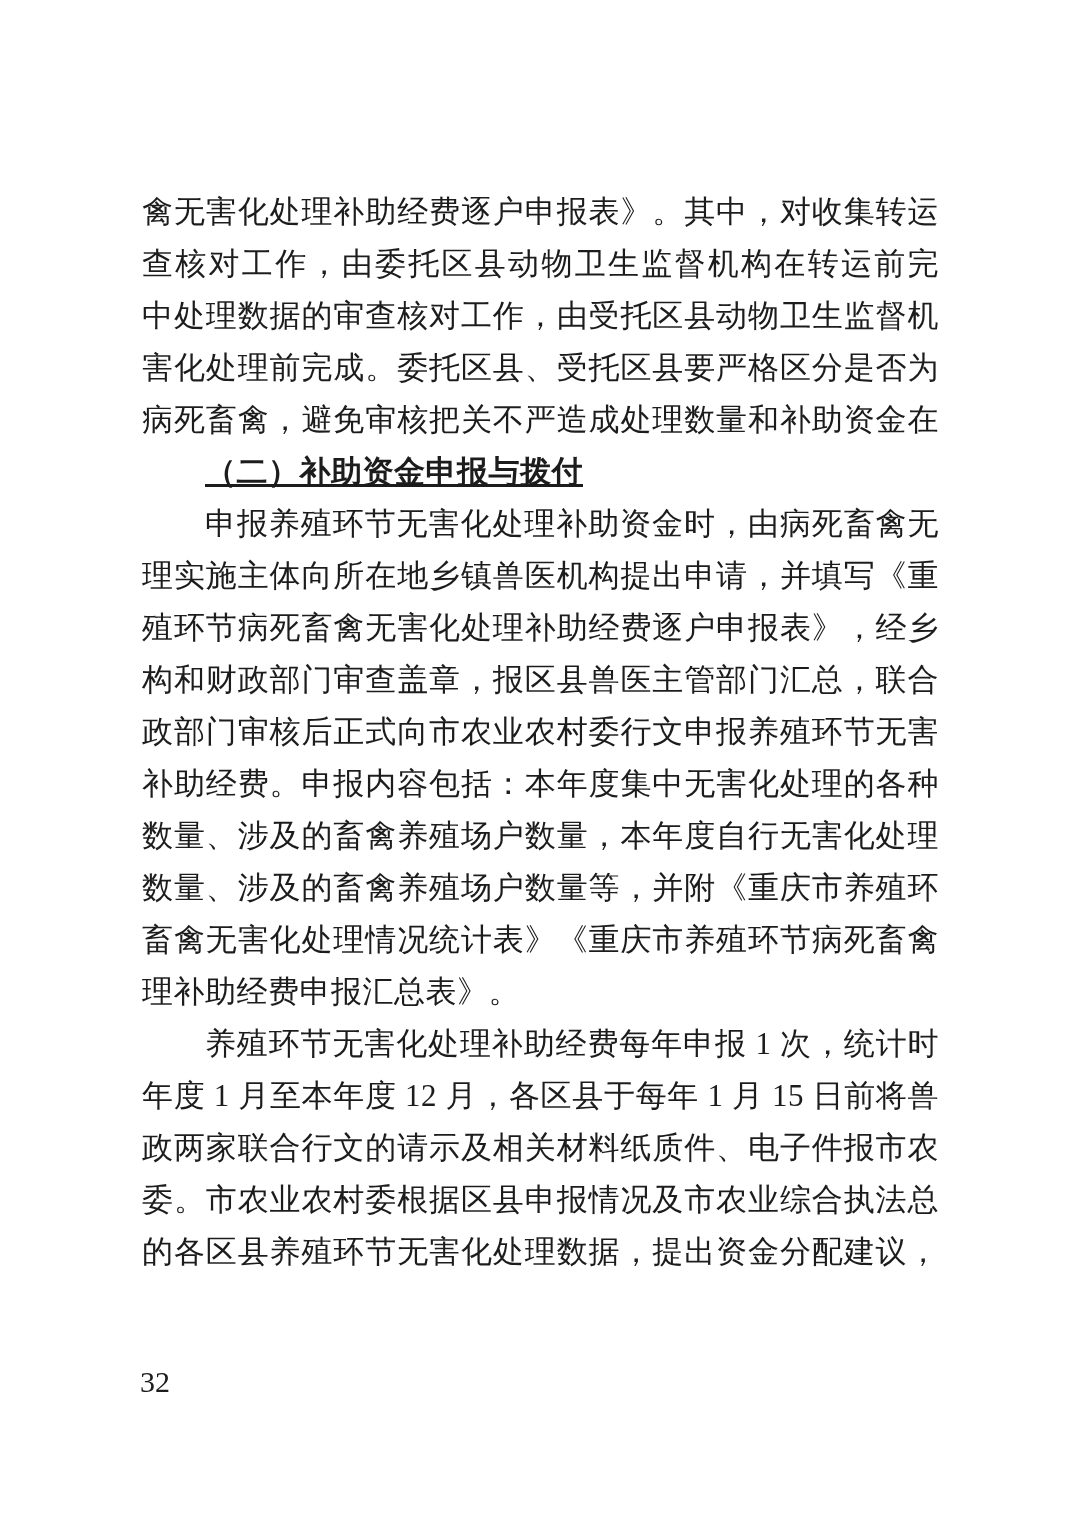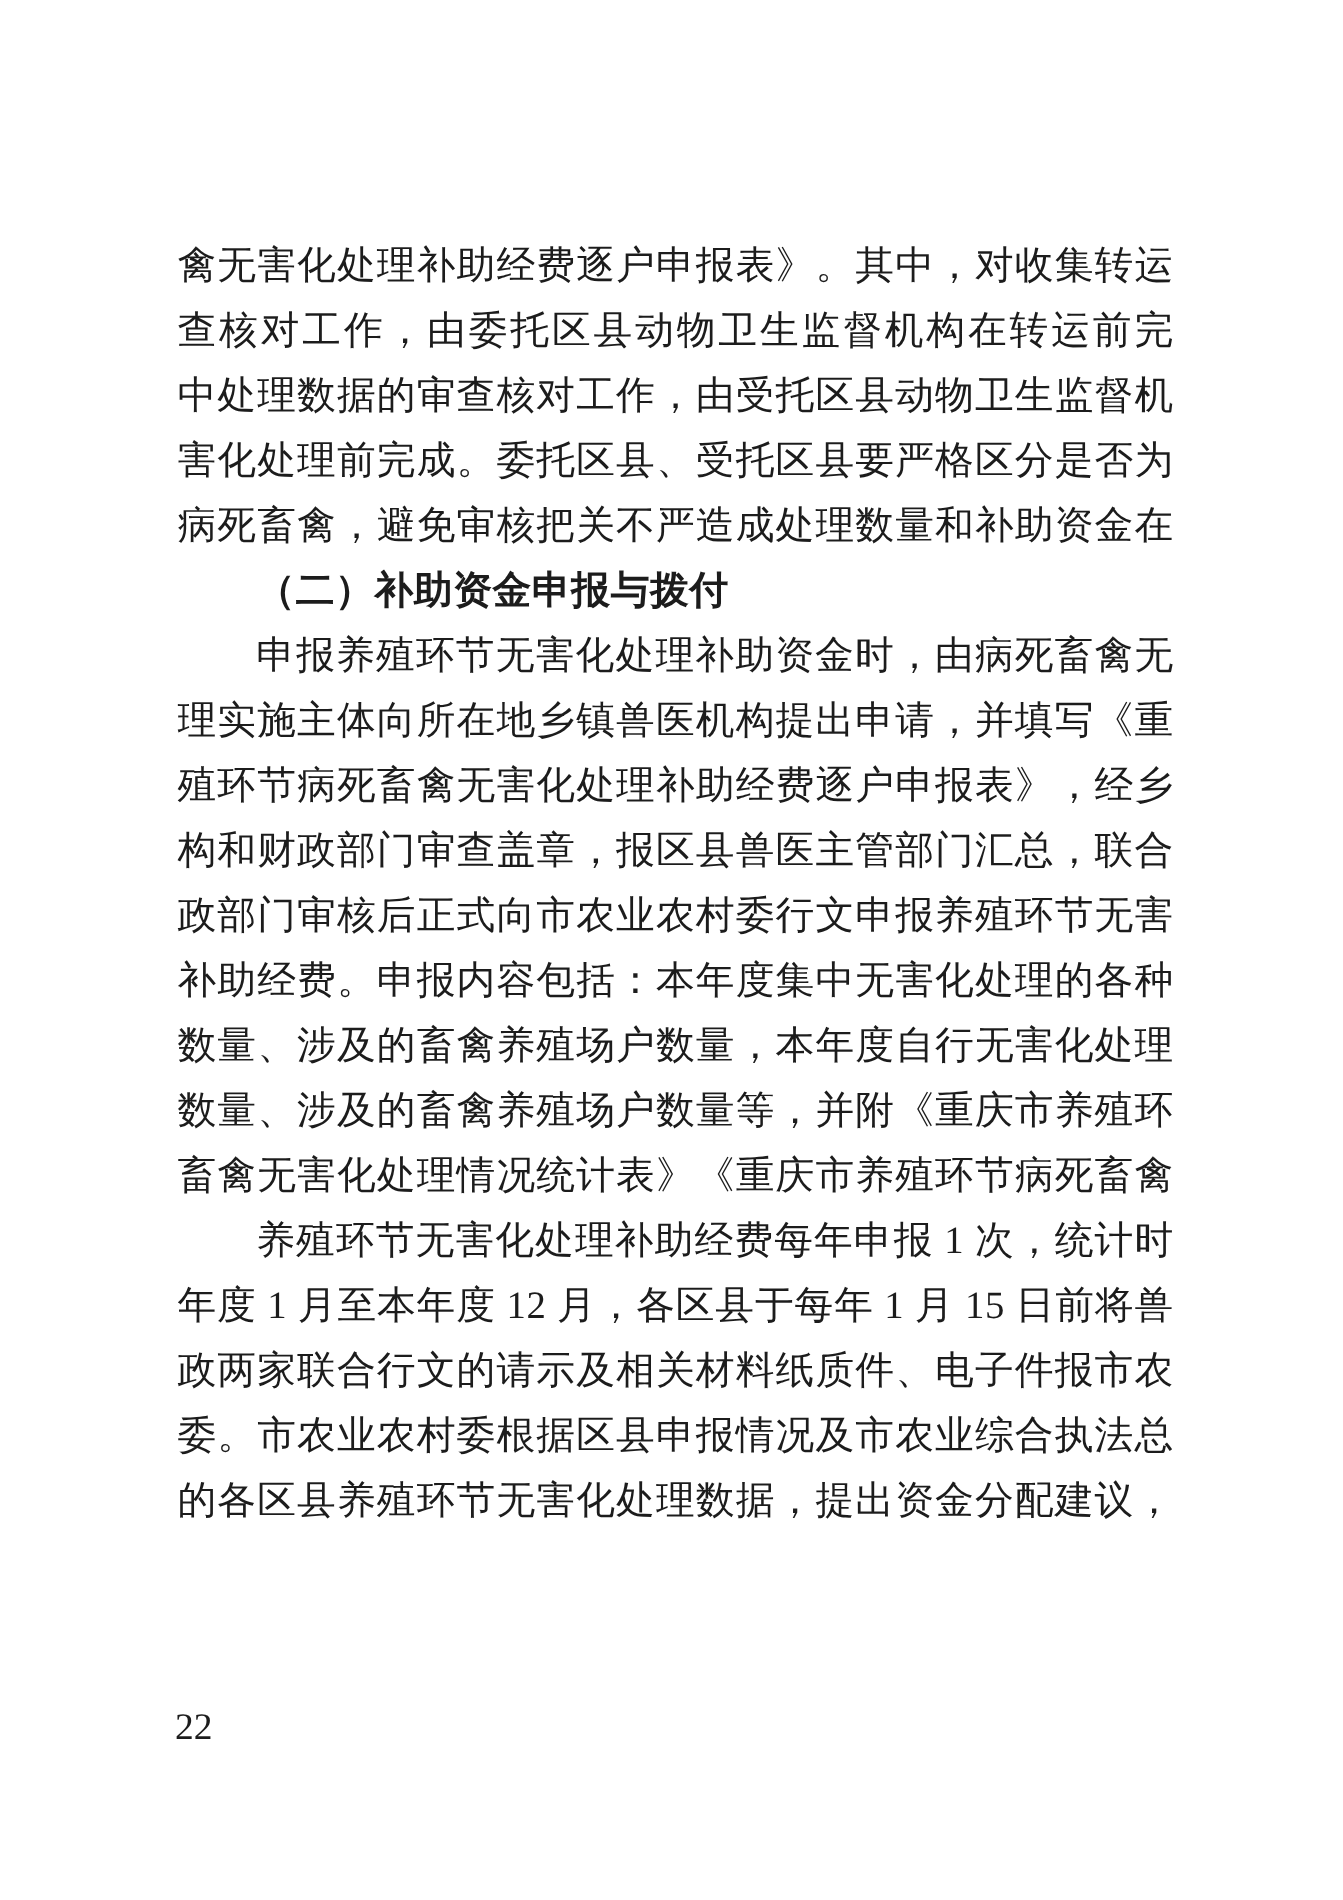--- a/index.html
+++ b/index.html
@@ -39,20 +39,21 @@
     text-align: left;
     text-align-last: left;
   }
   .line.indent {
     padding-left: 63px;
   }
   .line.heading {
     font-weight: bold;
     text-align: center;
     text-align-last: left;
+    text-decoration: underline;
   }
   .page-number {
     position: absolute;
     left: 140px;
     top: 1362px;
     font-size: 30px;
     line-height: 40px;
     color: #1c1c1c;
   }
 </style>
@@ -69,20 +70,21 @@
       <div class="line heading indent">（二）补助资金申报与拨付</div>
       <div class="line fill indent">申报养殖环节无害化处理补助资金时，由病死畜禽无害化处</div>
       <div class="line fill">理实施主体向所在地乡镇兽医机构提出申请，并填写《重庆市养</div>
       <div class="line fill">殖环节病死畜禽无害化处理补助经费逐户申报表》，经乡镇兽医机</div>
       <div class="line fill">构和财政部门审查盖章，报区县兽医主管部门汇总，联合区县财</div>
       <div class="line fill">政部门审核后正式向市农业农村委行文申报养殖环节无害化处理</div>
       <div class="line fill">补助经费。申报内容包括：本年度集中无害化处理的各种动物的</div>
       <div class="line fill">数量、涉及的畜禽养殖场户数量，本年度自行无害化处理的生猪</div>
       <div class="line fill">数量、涉及的畜禽养殖场户数量等，并附《重庆市养殖环节病死</div>
       <div class="line fill">畜禽无害化处理情况统计表》《重庆市养殖环节病死畜禽无害化处</div>
+      <div class="line end">理补助经费申报汇总表》。</div>
       <div class="line fill indent">养殖环节无害化处理补助经费每年申报 1 次，统计时段为本</div>
       <div class="line fill">年度 1 月至本年度 12 月，各区县于每年 1 月 15 日前将兽医、财</div>
       <div class="line fill">政两家联合行文的请示及相关材料纸质件、电子件报市农业农村</div>
       <div class="line fill">委。市农业农村委根据区县申报情况及市农业综合执法总队提供</div>
       <div class="line fill">的各区县养殖环节无害化处理数据，提出资金分配建议，经商市</div>
     </div>
-  <div class="page-number">22</div>
+  <div class="page-number">32</div>
 </div>
 
 </body></html>

